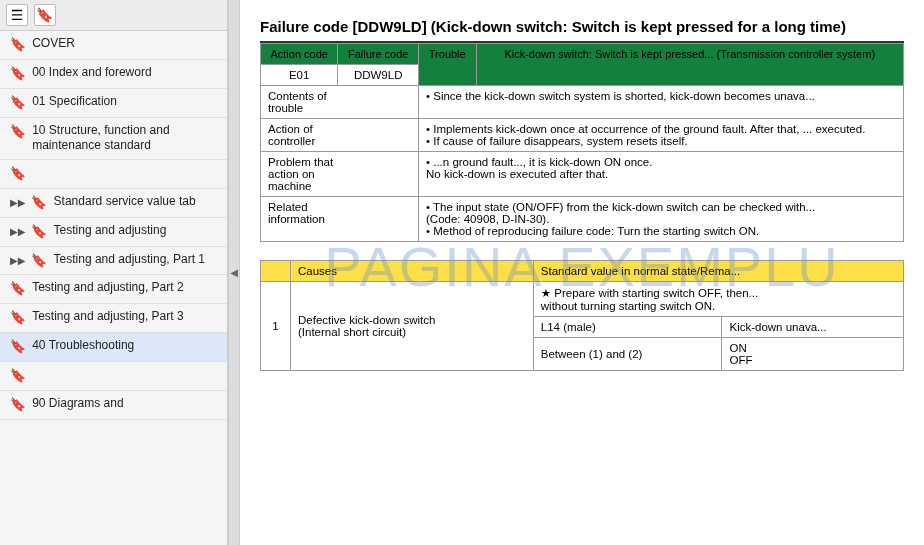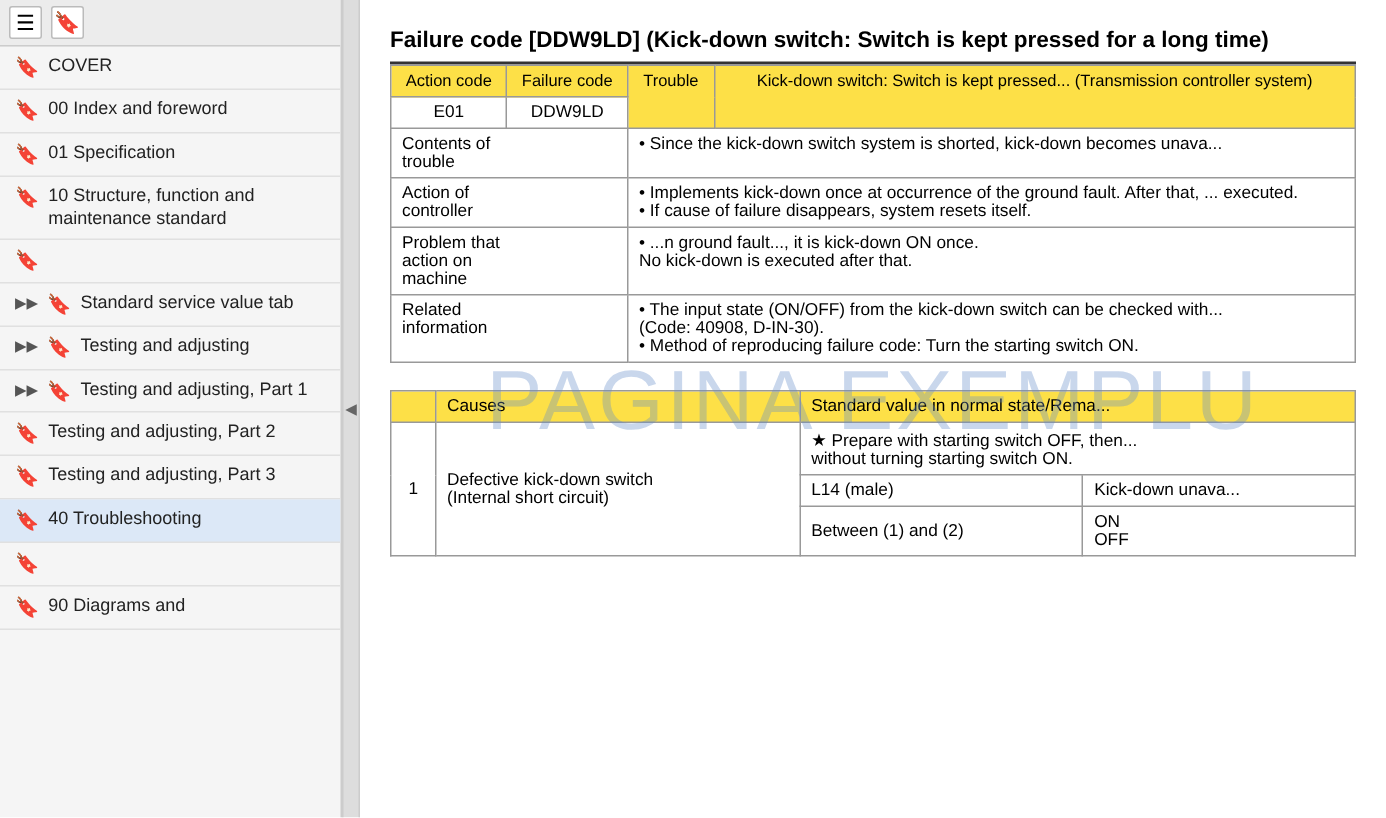--- a/index.html
+++ b/index.html
@@ -94,21 +94,21 @@
       font-size: 11.5px;
     }
 
     .main-table td, .main-table th {
       border: 1px solid #999;
       padding: 4px 7px;
       vertical-align: top;
     }
 
     .main-table .header-row td {
-      background: #fde047;
+      background: #15803d;
       font-weight: normal;
       text-align: center;
       font-size: 11px;
     }
 
     .main-table .code-row td {
       text-align: center;
     }
 
     .main-table .label-cell {

